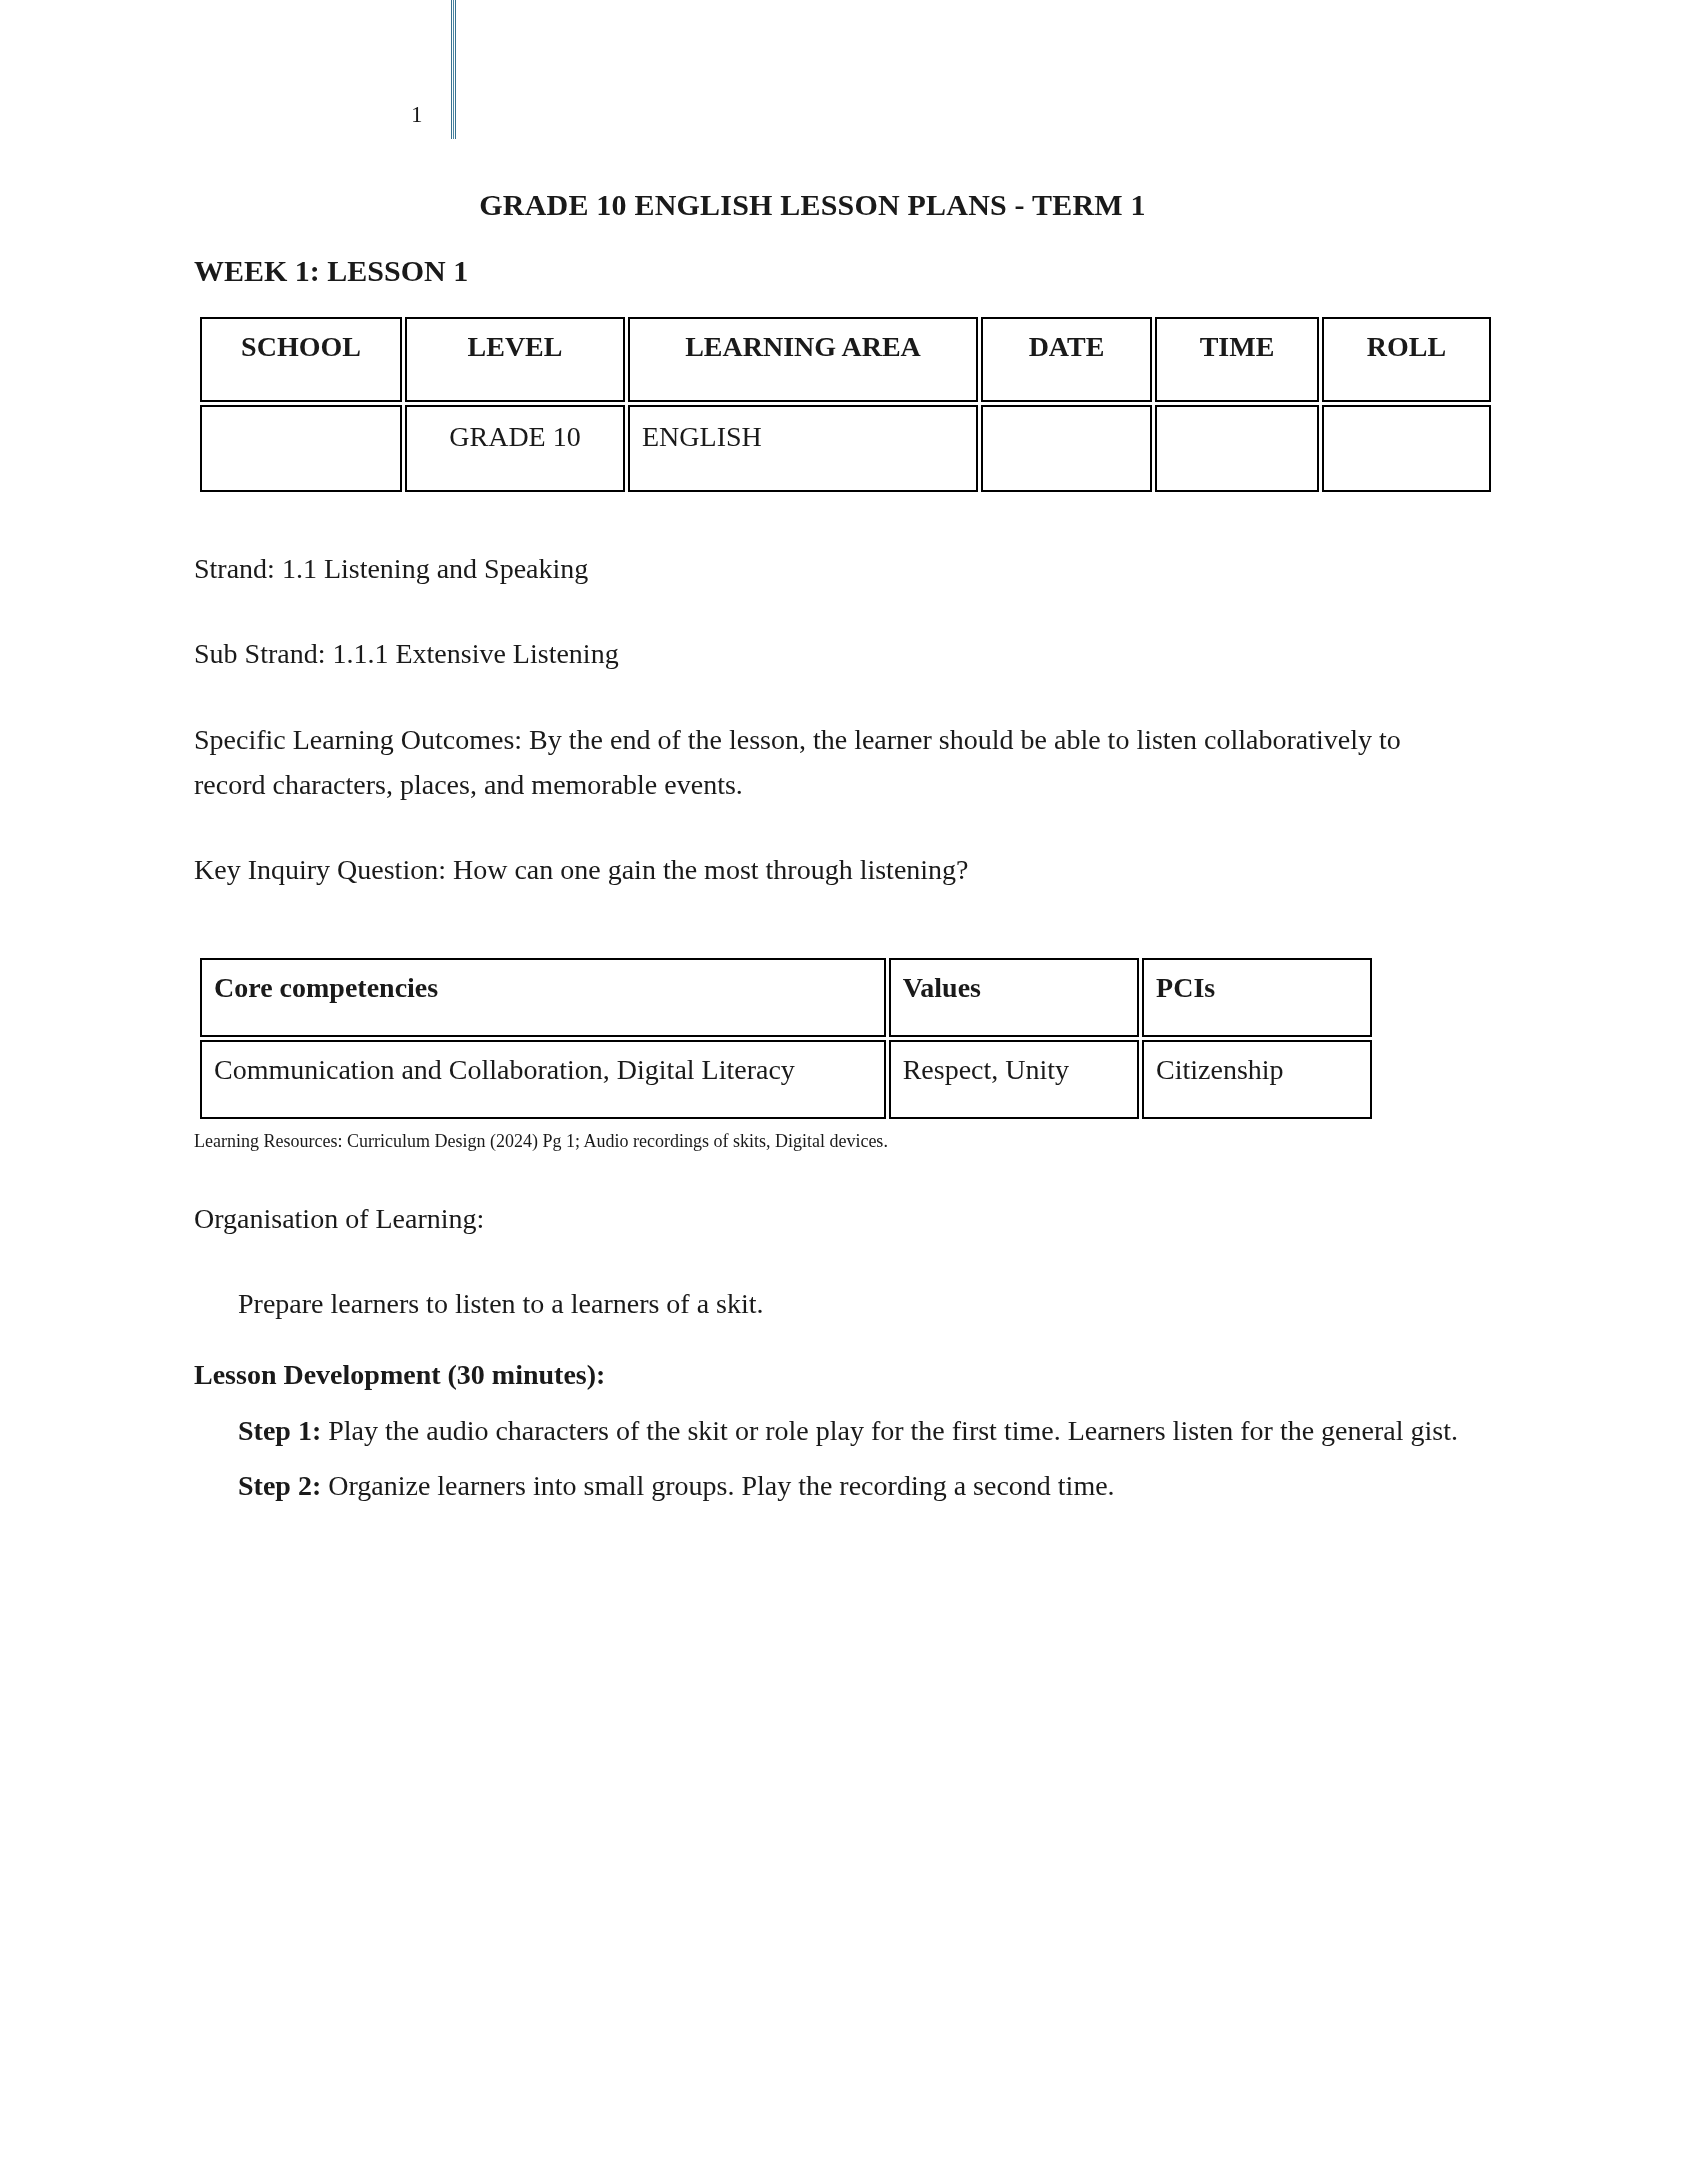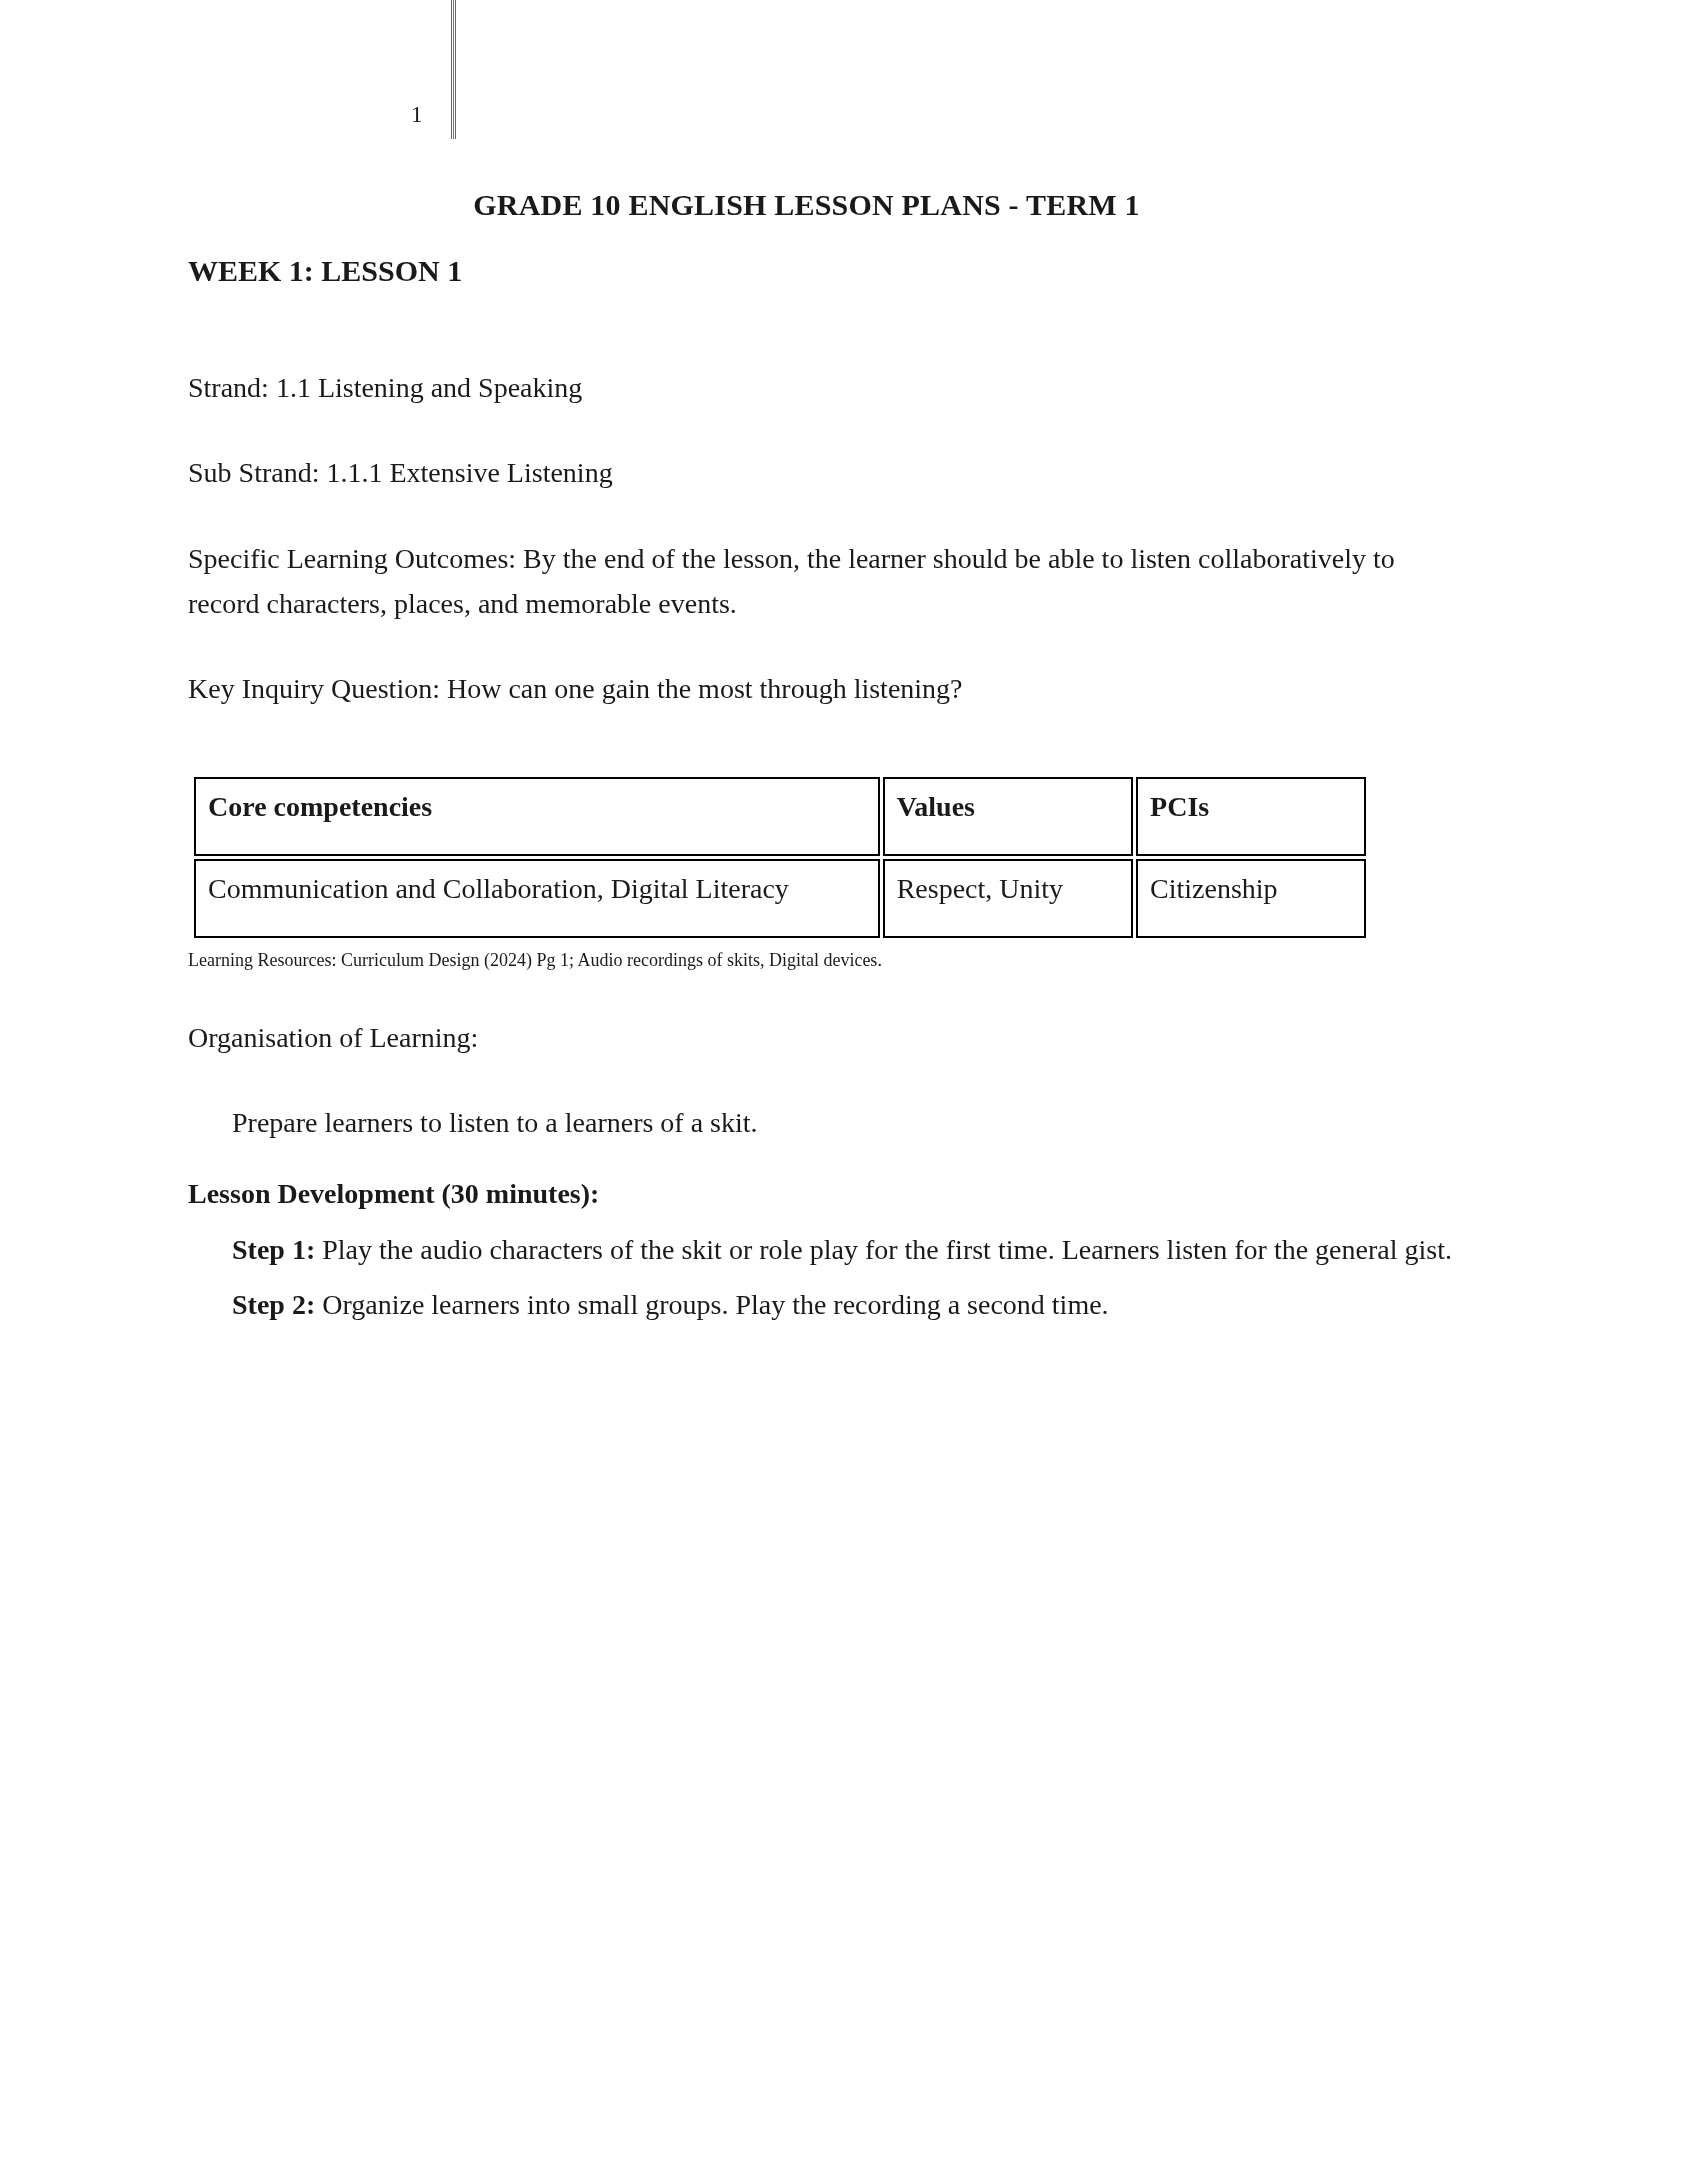--- a/index.html
+++ b/index.html
@@ -42,21 +42,21 @@
     left: 411px;
     top: 103px;
     font-size: 23px;
     line-height: 1;
     color: #1a1a1a;
   }
 
   
   .content {
     position: absolute;
-    left: 188px;
+    left: 194px;
     top: 188px;
     width: 1277px;
   }
 
   .doc-title {
     text-align: center;
     font-weight: bold;
     font-size: 30px;
     letter-spacing: 0.2px;
     margin: 0 0 32px 0;
@@ -143,20 +143,40 @@
 
   <div class="changebar"></div>
   <div class="page-number">1</div>
 
   <div class="content">
 
     <div class="doc-title">GRADE 10 ENGLISH LESSON PLANS - TERM 1</div>
 
     <div class="section-heading">WEEK 1: LESSON 1</div>
 
+    <table class="doc-table" id="info-table">
+      <tbody>
+        <tr>
+          <td class="hdr" style="width:174px">SCHOOL</td>
+          <td class="hdr" style="width:192px">LEVEL</td>
+          <td class="hdr" style="width:322px">LEARNING AREA</td>
+          <td class="hdr" style="width:143px">DATE</td>
+          <td class="hdr" style="width:136px">TIME</td>
+          <td class="hdr" style="width:141px">ROLL</td>
+        </tr>
+        <tr class="values-row">
+          <td></td>
+          <td class="center-val">GRADE 10</td>
+          <td>ENGLISH</td>
+          <td></td>
+          <td></td>
+          <td></td>
+        </tr>
+      </tbody>
+    </table>
 
     <div class="spacer-after-table"></div>
 
     <p class="body-par">Strand: 1.1 Listening and Speaking</p>
 
     <p class="body-par">Sub Strand: 1.1.1 Extensive Listening</p>
 
     <p class="body-par">Specific Learning Outcomes: By the end of the lesson, the learner should be able to listen collaboratively to record characters, places, and memorable events.</p>
 
     <p class="body-par">Key Inquiry Question: How can one gain the most through listening?</p>

